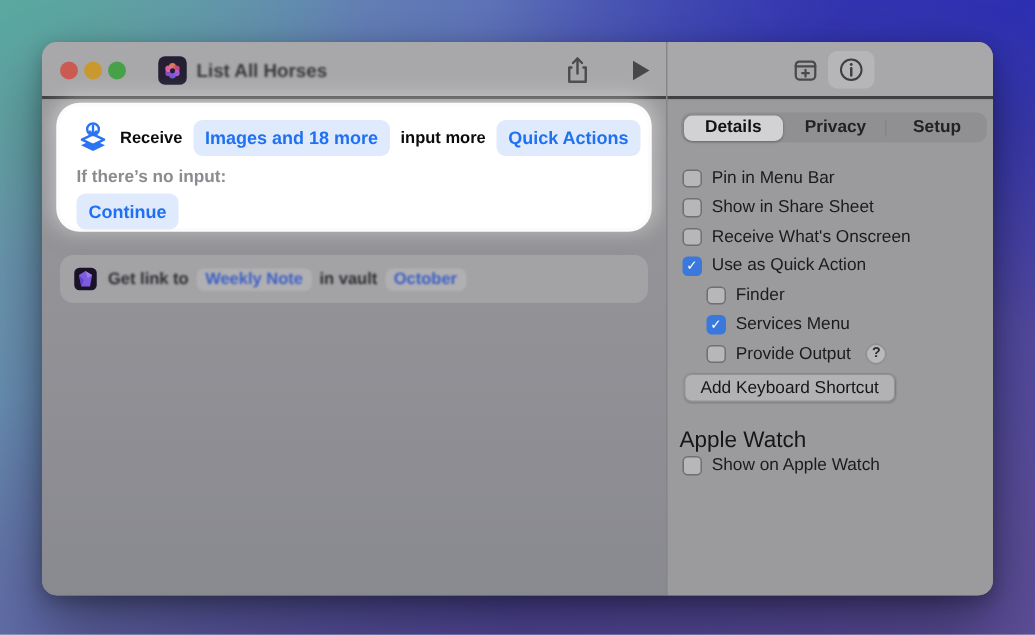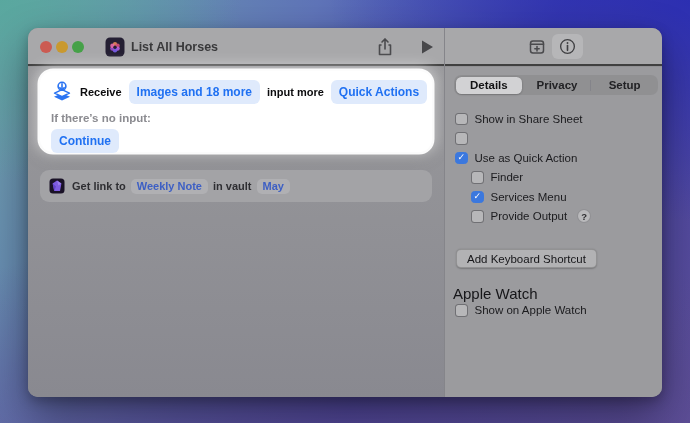--- a/index.html
+++ b/index.html
@@ -180,42 +180,48 @@
           <rect x="0.5" y="0.5" width="15" height="15" rx="3.5" fill="#1a1227"></rect>
           <polygon points="8,2.6 12.4,5.4 11,13 5.2,13 3.6,5.4" fill="#7e5ce0"></polygon>
           <polygon points="8,2.6 12.4,5.4 9.4,7.4" fill="#a487ee" opacity=".8"></polygon>
           <polygon points="5.2,13 3.6,5.4 7,8.6" fill="#5c3fc2" opacity=".8"></polygon>
         </svg>
       </span>
       <span class="dimtext">
         <span class="dlabel">Get link to</span>
         <span class="dpill">Weekly Note</span>
         <span class="dlabel">in vault</span>
-        <span class="dpill">May</span>
+        <span class="dpill">October</span>
       </span>
     </div>
   </div>
 
   <div class="sidebar">
 
     <div class="segmented">
       <div class="seg selected">Details</div>
       <div class="seg">Privacy</div>
       <div class="seg-sep"></div>
       <div class="seg">Setup</div>
     </div>
 
     <div class="cb-list">
         <div class="cbrow" style="margin-left: 0px;">
     <span class="cb"></span>
+    <span class="cblabel">Pin in Menu Bar</span>
+
+  </div>
+        <div class="cbrow" style="margin-left: 0px;">
+    <span class="cb"></span>
     <span class="cblabel">Show in Share Sheet</span>
 
   </div>
         <div class="cbrow" style="margin-left: 0px;">
     <span class="cb"></span>
+    <span class="cblabel">Receive What's Onscreen</span>
 
   </div>
         <div class="cbrow" style="margin-left: 0px;">
     <span class="cb checked">✓</span>
     <span class="cblabel">Use as Quick Action</span>
 
   </div>
         <div class="cbrow" style="margin-left: 16px;">
     <span class="cb"></span>
     <span class="cblabel">Finder</span>

